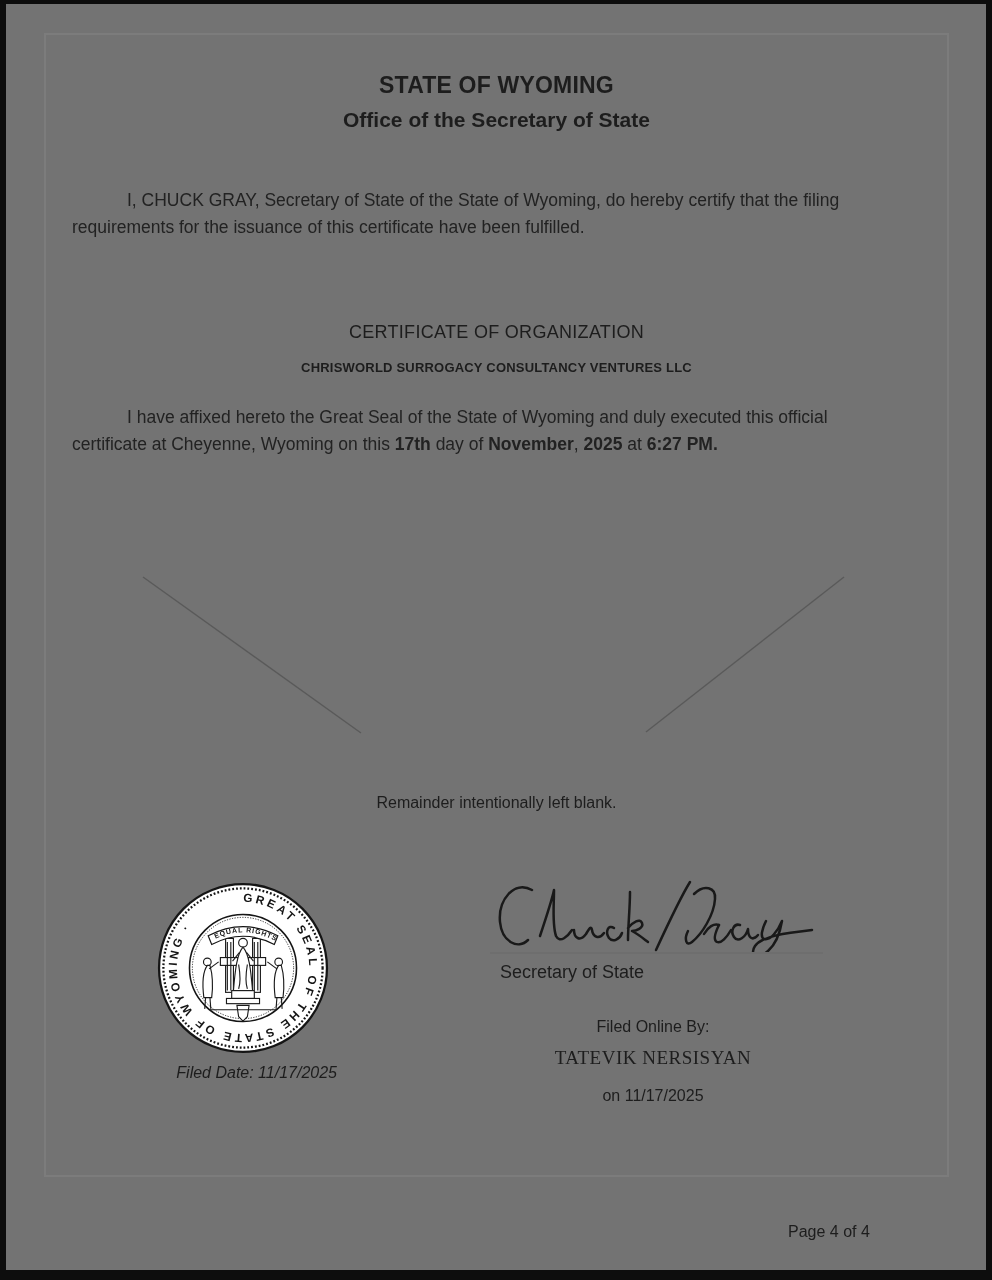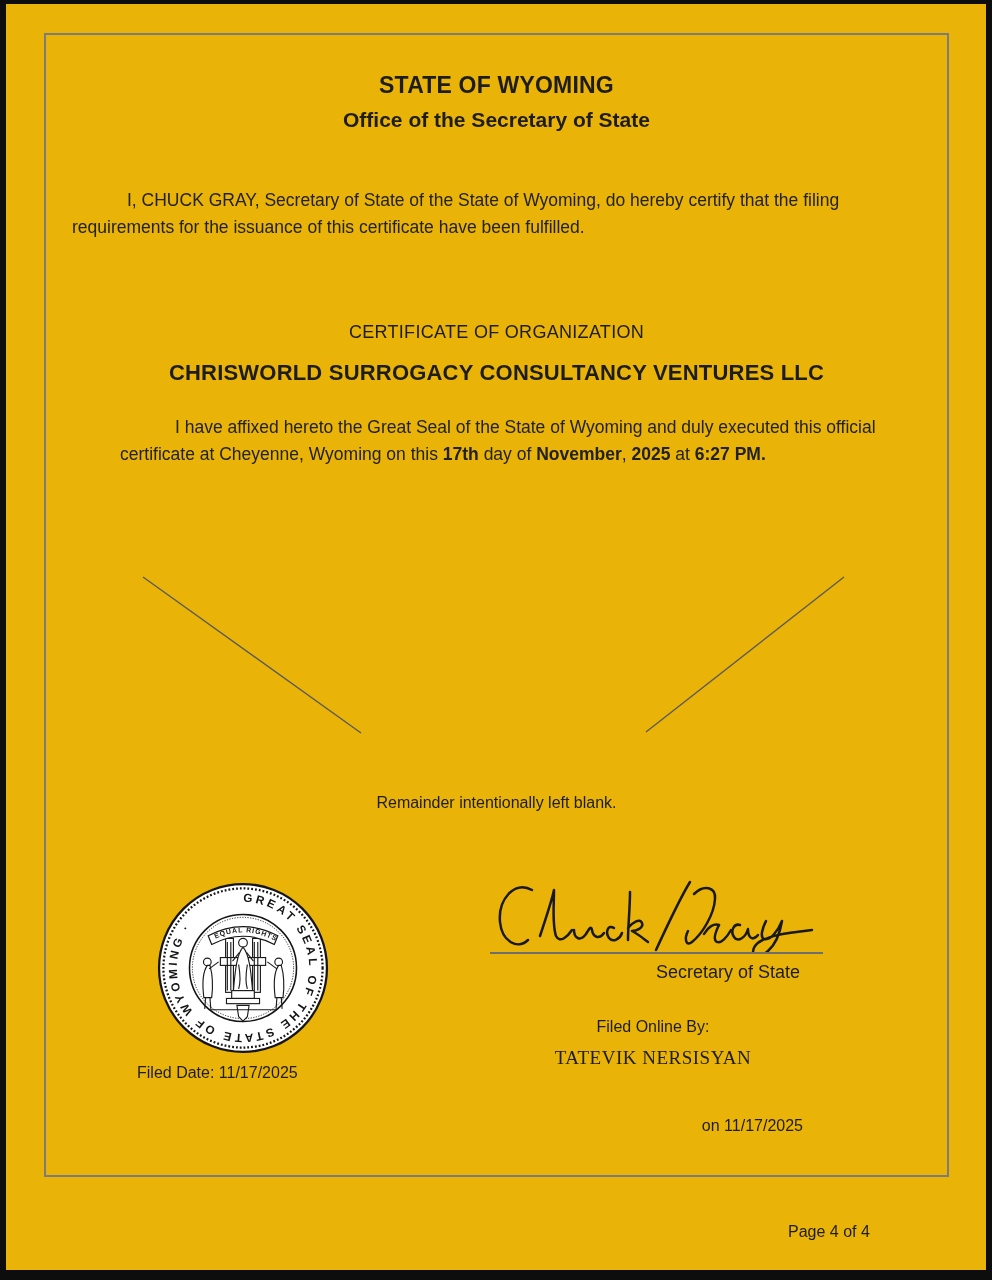--- a/index.html
+++ b/index.html
@@ -7,39 +7,39 @@
     width:992px;height:1280px;
     background:#0d0d0d;
     font-family:"Liberation Sans","DejaVu Sans",sans-serif;
     color:#1d1d1d;
     position:relative;
     overflow:hidden;
   }
   .abs{position:absolute;}
   .page{
     left:6px;top:4px;width:980px;height:1266px;
-    background:#eab308;
+    background:#737373;
   }
   .doc-border{
     left:38px;top:29px;width:901px;height:1140px;
     border:2px solid #7c7c7c;
     background:transparent;
   }
   .centerband{left:38px;width:905px;text-align:center;}
   .title{font-size:23px;font-weight:bold;letter-spacing:.2px;}
   .subtitle{font-size:21px;font-weight:bold;}
   .para{
     left:66px;width:860px;
     font-size:17.5px;line-height:27px;
     white-space:pre-line;
     text-indent:55px;
     color:#222;
   }
   .certtype{font-size:18px;letter-spacing:.3px;}
-  .entity{font-size:22px;font-weight:bold;letter-spacing:.2px;}
+  .entity{font-size:13px;font-weight:bold;letter-spacing:.2px;}
   .remainder{font-size:16px;}
   .b{font-weight:bold;}
   .filed-date{font-size:16px;}
   .sig-line{background:#6e6e6e;height:2px;}
   .sig-title{font-size:18px;}
   .filed-online-label{font-size:16px;}
   .filed-online-name{
     font-family:"Liberation Serif","DejaVu Serif",serif;
     font-size:19px;letter-spacing:.5px;
   }
@@ -56,21 +56,21 @@
 
   <div class="abs centerband title" style="top:68px;">STATE OF WYOMING</div>
   <div class="abs centerband subtitle" style="top:104px;">Office of the Secretary of State</div>
 
   <div class="abs para" style="top:183px;">I, CHUCK GRAY, Secretary of State of the State of Wyoming, do hereby certify that the filing
 requirements for the issuance of this certificate have been fulfilled.</div>
 
   <div class="abs centerband certtype" style="top:318px;">CERTIFICATE OF ORGANIZATION</div>
   <div class="abs centerband entity" style="top:356px;">CHRISWORLD SURROGACY CONSULTANCY VENTURES LLC</div>
 
-  <div class="abs para" style="top:410px;margin-left:48px;"><span>I have affixed hereto the Great Seal of the State of Wyoming and duly executed this official
+  <div class="abs para" style="top:400px;"><span>I have affixed hereto the Great Seal of the State of Wyoming and duly executed this official
 certificate at Cheyenne, Wyoming on this </span><span class="b">17th</span><span> day of </span><span class="b">November</span><span>, </span><span class="b">2025</span><span> at </span><span class="b">6:27 PM.</span></div>
 
   <svg class="abs" style="left:100px;top:560px;" width="760" height="180" viewBox="0 0 760 180">
     <line x1="37" y1="13" x2="255" y2="169" stroke="#5a5a5a" stroke-width="1.4"></line>
     <line x1="540" y1="168" x2="738" y2="13" stroke="#5a5a5a" stroke-width="1.4"></line>
   </svg>
 
   <div class="abs centerband remainder" style="top:746px;margin-top:44px;">Remainder intentionally left blank.</div>
 
   <svg class="abs" style="left:150px;top:877px;" width="174" height="174" viewBox="0 0 200 200">
@@ -120,39 +120,39 @@
       <path d="M 93 143 L 107 143 L 105 156 L 100 161 L 95 156 Z" fill="#ffffff"></path>
       <line x1="62" y1="148" x2="138" y2="148"></line>
     </g>
 
     <path d="M 60 63 Q 100 42 140 63 L 136 73 Q 100 54 64 73 Z" fill="#ffffff" stroke="#151515" stroke-width="1.4"></path>
     <text font-size="8" font-weight="bold" letter-spacing="1" fill="#141414" font-family="Liberation Sans, DejaVu Sans, sans-serif">
       <textPath href="#bannerPath" startOffset="6">EQUAL RIGHTS</textPath>
     </text>
   </svg>
 
-  <div class="abs filed-date" style="left:131px;top:1060px;width:200px;text-align:left;">Filed Date: 11/17/2025</div>
+  <div class="abs filed-date" style="left:131px;top:1060px;width:200px;text-align:right;font-style:italic;">Filed Date: 11/17/2025</div>
 
   <svg class="abs" style="left:486px;top:874px;" width="332" height="74" viewBox="0 0 332 74" aria-label="Chuck Gray">
     <g fill="none" stroke="#191919" stroke-width="2.5" stroke-linecap="round" stroke-linejoin="round">
       <path d="M 40 12 C 22 2 6 22 8 44 C 10 64 26 72 36 62"></path>
       <path d="M 48 58 C 54 40 60 22 62 12 C 62 28 60 46 64 58 C 68 66 76 58 80 52"></path>
       <path d="M 82 52 C 82 60 88 64 94 56 C 97 51 99 47 100 52 C 101 59 107 62 112 55"></path>
       <path d="M 122 50 C 116 46 113 54 117 60 C 121 65 128 61 130 55"></path>
       <path d="M 138 14 C 138 30 136 48 136 62 M 136 50 C 141 44 148 40 150 45 C 152 50 144 53 140 53 C 146 56 152 61 156 64"></path>
       <path d="M 164 72 C 176 46 188 20 198 4"></path>
       <path d="M 202 16 C 212 6 224 9 223 21 C 222 37 210 56 200 64 C 194 69 192 61 196 53"></path>
       <path d="M 212 56 C 216 49 222 45 227 47"></path>
       <path d="M 227 47 C 223 55 221 62 225 64 C 229 66 235 59 239 52"></path>
       <path d="M 248 47 C 242 45 238 53 242 59 C 246 65 254 59 256 51 C 256 59 260 64 266 57"></path>
       <path d="M 274 43 C 270 51 268 59 272 61 C 278 63 286 53 290 43 C 288 55 284 66 276 73 C 266 82 257 77 263 68 C 270 58 294 55 320 52"></path>
     </g>
   </svg>
   <div class="abs sig-line" style="left:484px;top:948px;width:333px;"></div>
-  <div class="abs sig-title" style="left:494px;top:958px;width:300px;text-align:right;">Secretary of State</div>
+  <div class="abs sig-title" style="left:494px;top:958px;width:300px;text-align:left;">Secretary of State</div>
 
   <div class="abs filed-online-name" style="left:447px;top:1043px;width:400px;text-align:center;">TATEVIK NERSISYAN</div>
   <div class="abs filed-online-label" style="left:497px;top:1014px;width:300px;text-align:center;">Filed Online By:</div>
-  <div class="abs filed-online-date" style="left:497px;top:1113px;width:300px;text-align:right;">on 11/17/2025</div>
+  <div class="abs filed-online-date" style="left:497px;top:1083px;width:300px;text-align:center;">on 11/17/2025</div>
 
   <div class="abs page-indicator" style="left:782px;top:1219px;width:160px;">Page 4 of 4</div>
 
 </div>
 
 </body></html>

